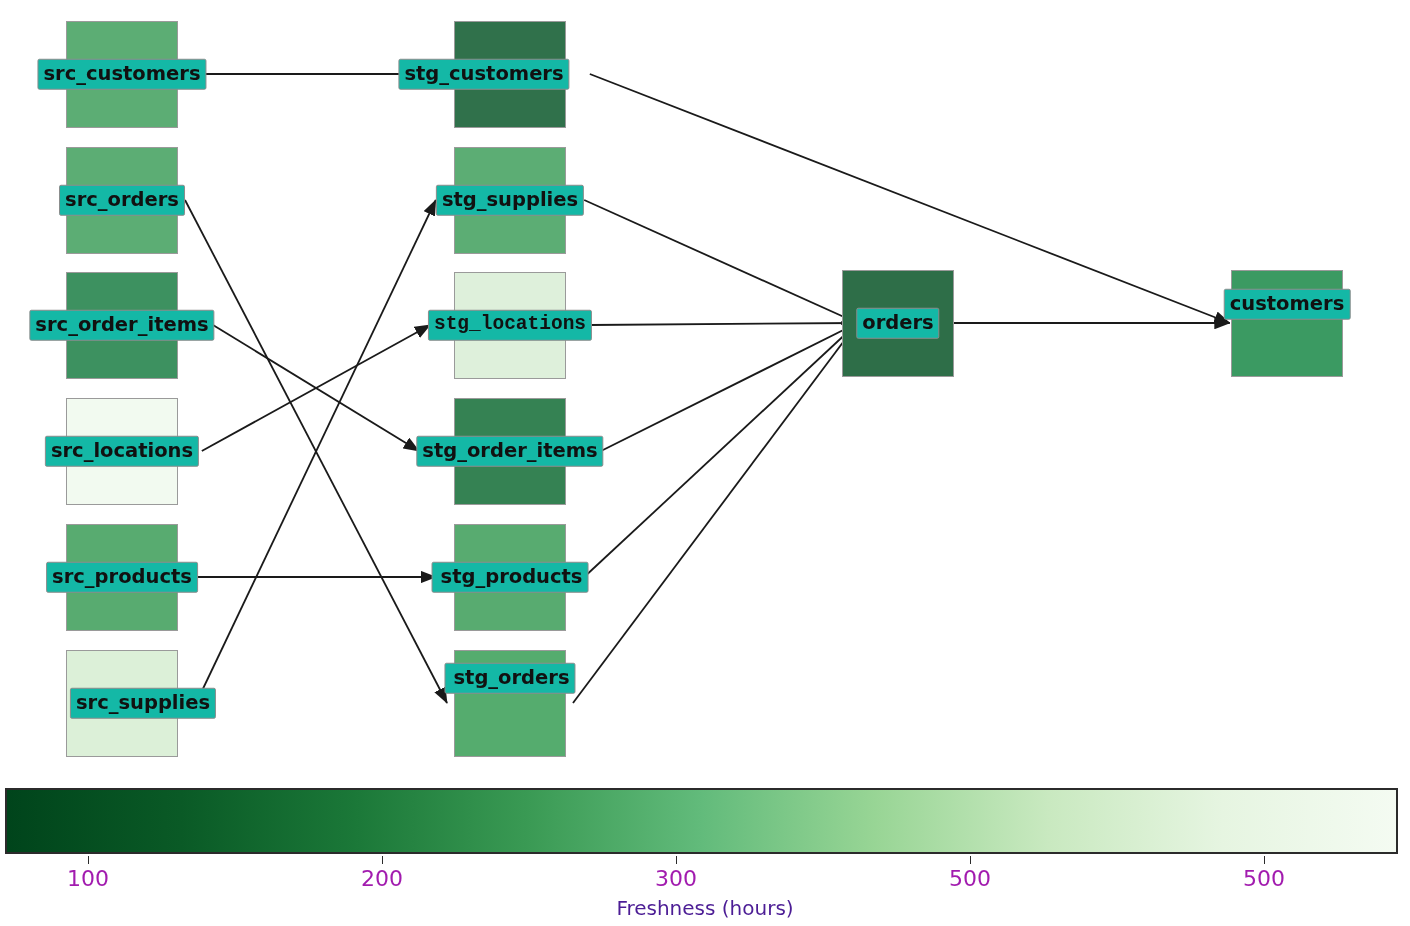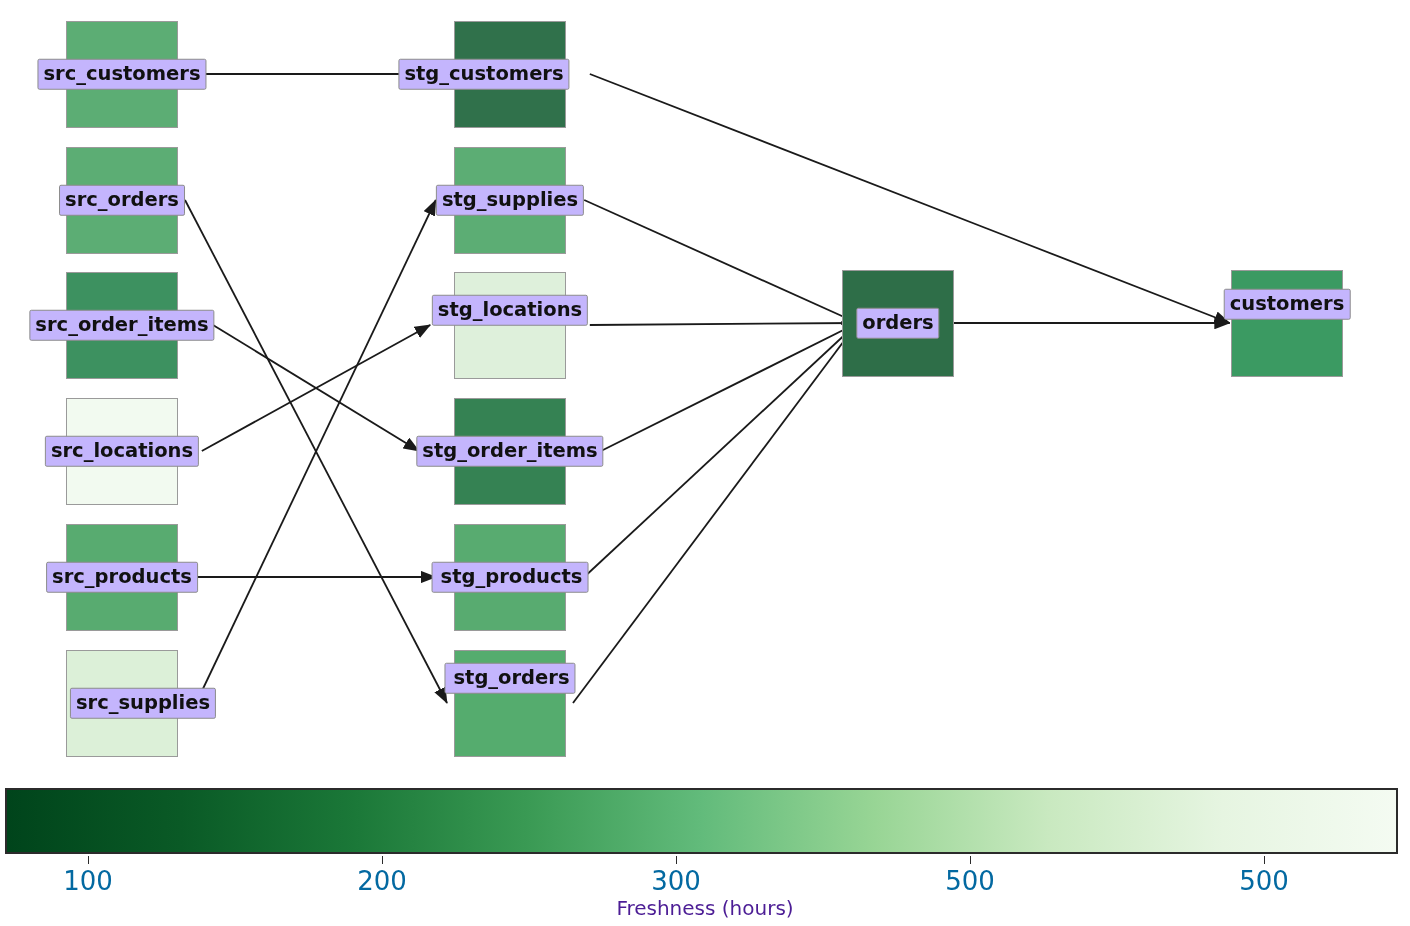--- a/index.html
+++ b/index.html
@@ -9,21 +9,21 @@
     overflow:hidden;position:relative;
   }
   #graph{position:absolute;left:0;top:0;width:1410px;height:926px;}
   .node-rect{
     position:absolute;
     border:1px solid #9a9a9a;
     box-sizing:border-box;
   }
   .node-label{
     position:absolute;
-    background:#c4b5fd;
+    background:#14b8a6;
     border:1.6px solid #8c8c8c;
     border-radius:2px;
     color:#111111;
     font-weight:bold;
     font-size:19.5px;
     line-height:1;
     padding:4px 5px 5px 5px;
     white-space:nowrap;
     transform:translate(-50%,-50%);
     box-sizing:border-box;
@@ -36,22 +36,22 @@
   }
   .cbar-tick{
     position:absolute;
     width:1px;height:8px;background:#2b2b2b;
     top:856px;
   }
   .cbar-ticklabel{
     position:absolute;
     top:866px;
     transform:translateX(-50%);
-    font-size:26px;
-    color:#0369a1;
+    font-size:22px;
+    color:#a21caf;
     white-space:nowrap;
   }
   .cbar-title{
     position:absolute;
     top:896px;left:705px;
     transform:translateX(-50%);
     font-size:20px;
     color:#4c1d95;
     white-space:nowrap;
   }
@@ -93,21 +93,21 @@
       <div class="node-label" style="left: 122px; top: 451px;">src_locations</div>
       <div class="node-rect" style="left: 66px; top: 523.5px; width: 112px; height: 107px; background: rgb(88, 171, 112);"></div>
       <div class="node-label" style="left: 122px; top: 577px;">src_products</div>
       <div class="node-rect" style="left: 66px; top: 649.5px; width: 112px; height: 107px; background: rgb(220, 240, 216);"></div>
       <div class="node-label" style="left: 116px; top: 703px; margin-left: 27px;">src_supplies</div>
       <div class="node-rect" style="left: 454px; top: 20.5px; width: 112px; height: 107px; background: rgb(48, 113, 75);"></div>
       <div class="node-label" style="left: 484px; top: 74px;">stg_customers</div>
       <div class="node-rect" style="left: 454px; top: 146.5px; width: 112px; height: 107px; background: rgb(92, 173, 116);"></div>
       <div class="node-label" style="left: 510px; top: 200px;">stg_supplies</div>
       <div class="node-rect" style="left: 454px; top: 271.5px; width: 112px; height: 107px; background: rgb(222, 240, 219);"></div>
-      <div class="node-label" style="left: 510px; top: 310px;">stg_locations</div>
+      <div class="node-label" style="left: 510px; top: 325px; font-family: Liberation Mono, monospace;">stg_locations</div>
       <div class="node-rect" style="left: 454px; top: 397.5px; width: 112px; height: 107px; background: rgb(53, 130, 83);"></div>
       <div class="node-label" style="left: 510px; top: 451px;">stg_order_items</div>
       <div class="node-rect" style="left: 454px; top: 523.5px; width: 112px; height: 107px; background: rgb(88, 171, 112);"></div>
       <div class="node-label" style="left: 510px; top: 577px; padding-left: 8px;">stg_products</div>
       <div class="node-rect" style="left: 454px; top: 649.5px; width: 112px; height: 107px; background: rgb(85, 172, 110);"></div>
       <div class="node-label" style="left: 510px; top: 678px; padding-left: 8px;">stg_orders</div>
       <div class="node-rect" style="left: 842px; top: 269.5px; width: 112px; height: 107px; background: rgb(46, 110, 72);"></div>
       <div class="node-label" style="left: 898px; top: 323px; text-align: right;">orders</div>
       <div class="node-rect" style="left: 1231px; top: 269.5px; width: 112px; height: 107px; background: rgb(59, 154, 98);"></div>
       <div class="node-label" style="left: 1287px; top: 304px;">customers</div>

